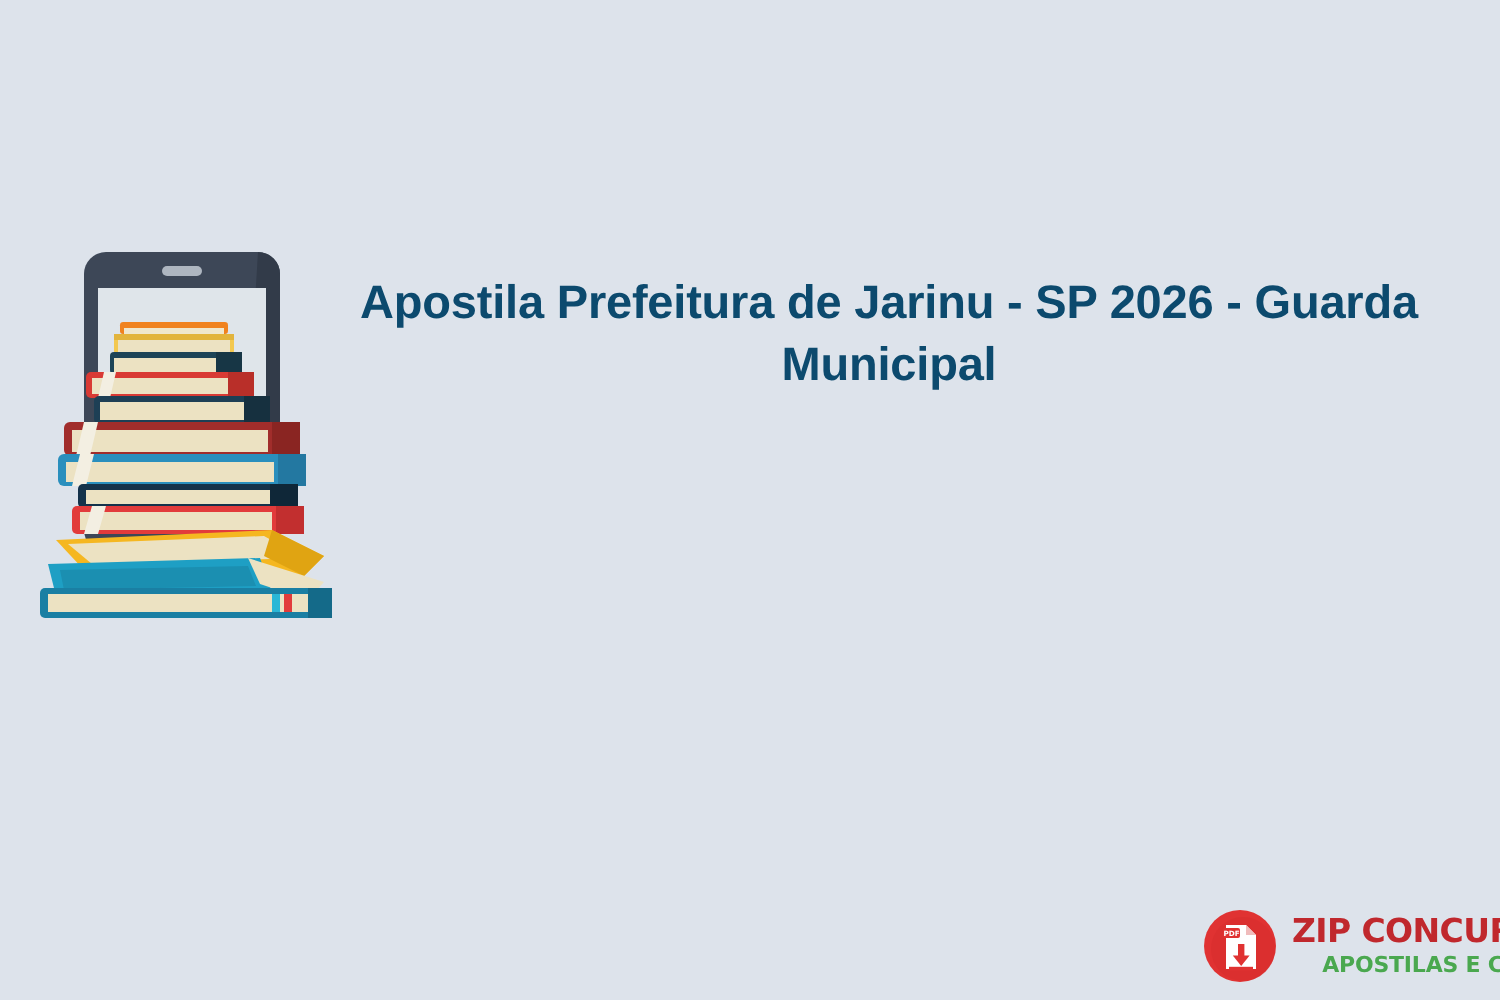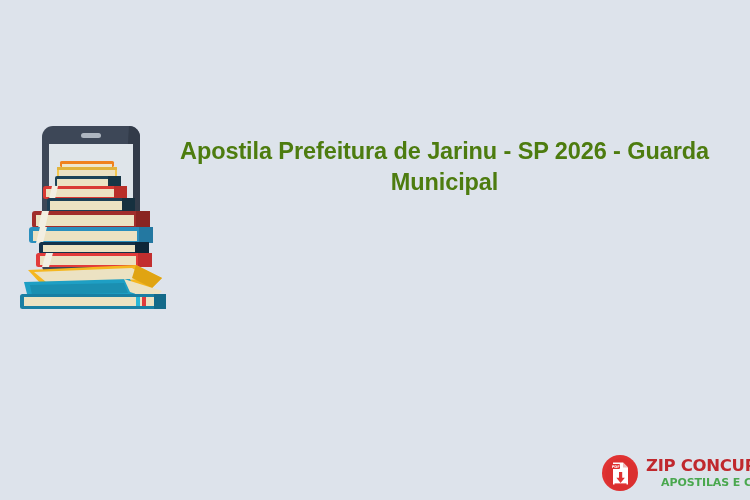--- a/index.html
+++ b/index.html
@@ -42,21 +42,21 @@
     top: 136px;
     width: 545px;
     text-align: center;
   }
   .title-text {
     margin: 0;
     font-family: "Liberation Sans", sans-serif;
     font-size: 23.5px;
     font-weight: bold;
     line-height: 31px;
-    color: #4d7c0f;
+    color: #0c4a6e;
     letter-spacing: -0.1px;
   }
 
   
   .logo {
     position: absolute;
     left: 600px;
     top: 450px;
     width: 140px;
     height: 46px;

